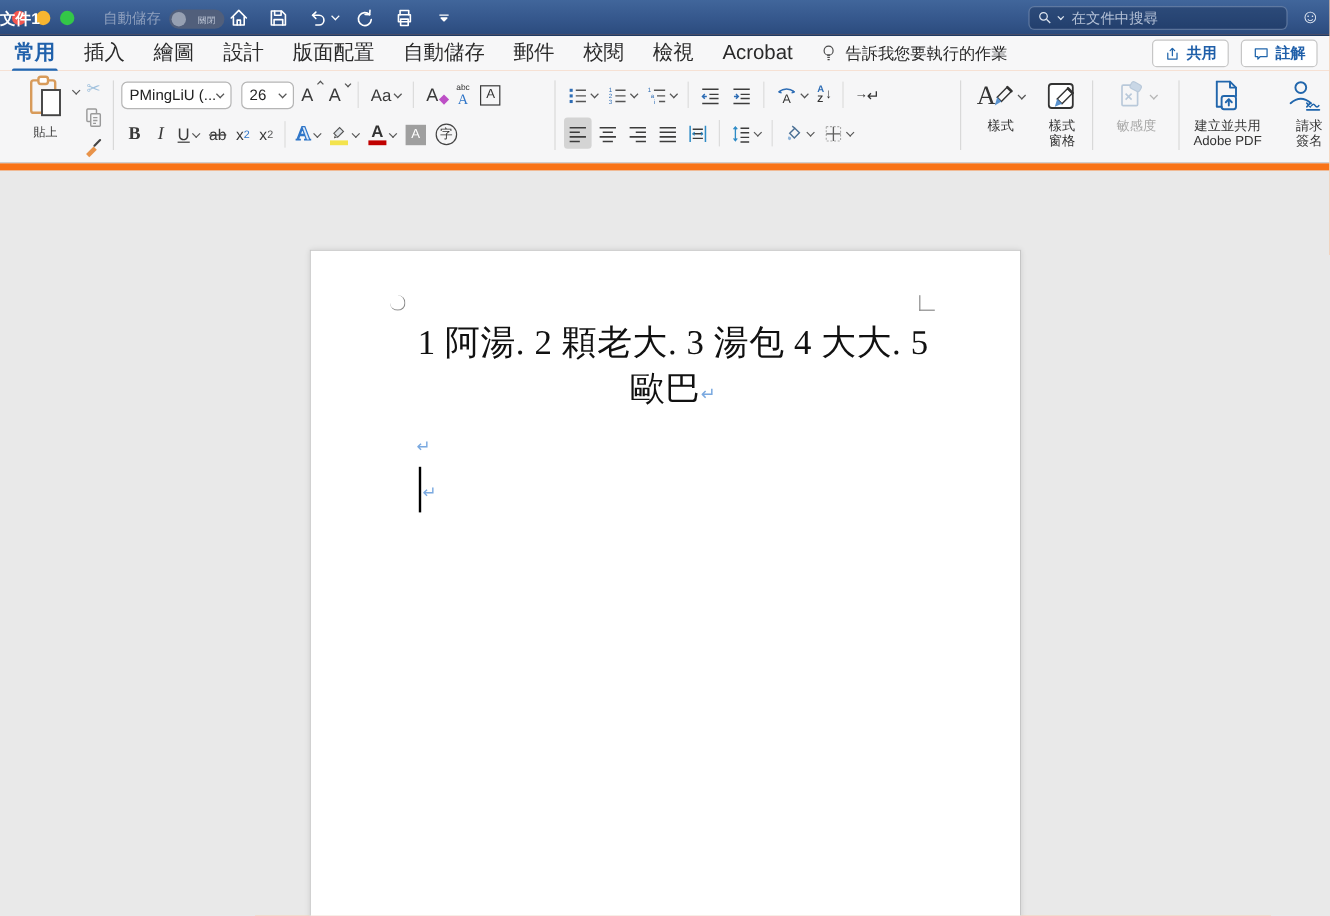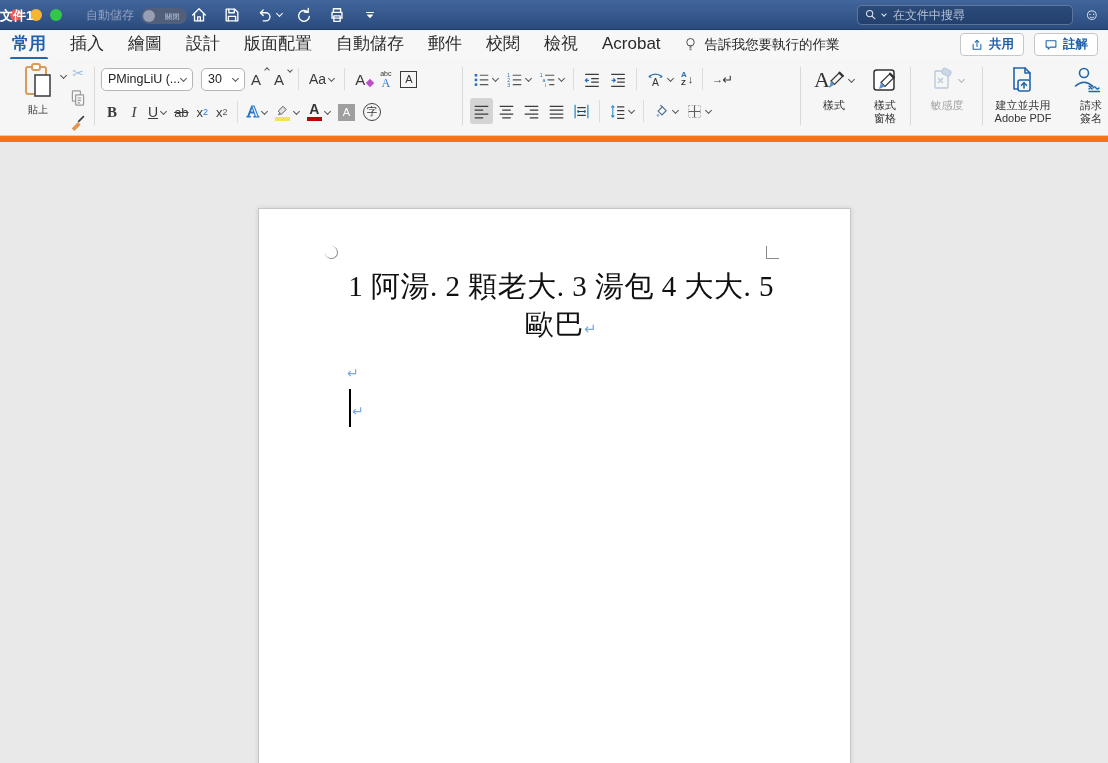--- a/index.html
+++ b/index.html
@@ -285,21 +285,21 @@
       </div>
     </div>
 
     <div class="g-font">
       <div class="rrow row1">
         <span class="selbox fontname">
           <span>PMingLiU (...</span>
           <span class="chv"></span>
         </span>
         <span class="selbox fontsize">
-          <span>30</span>
+          <span>26</span>
           <span class="chv"></span>
         </span>
         <span class="rbtn aA">
             <span>A</span>
             <span class="chv up"></span>
           </span>
         <span class="rbtn aA">
             <span>A</span>
             <span class="chv" style="position:absolute;right:-1px;top:2px;margin:0;width:4px;height:4px"></span>
           </span>

